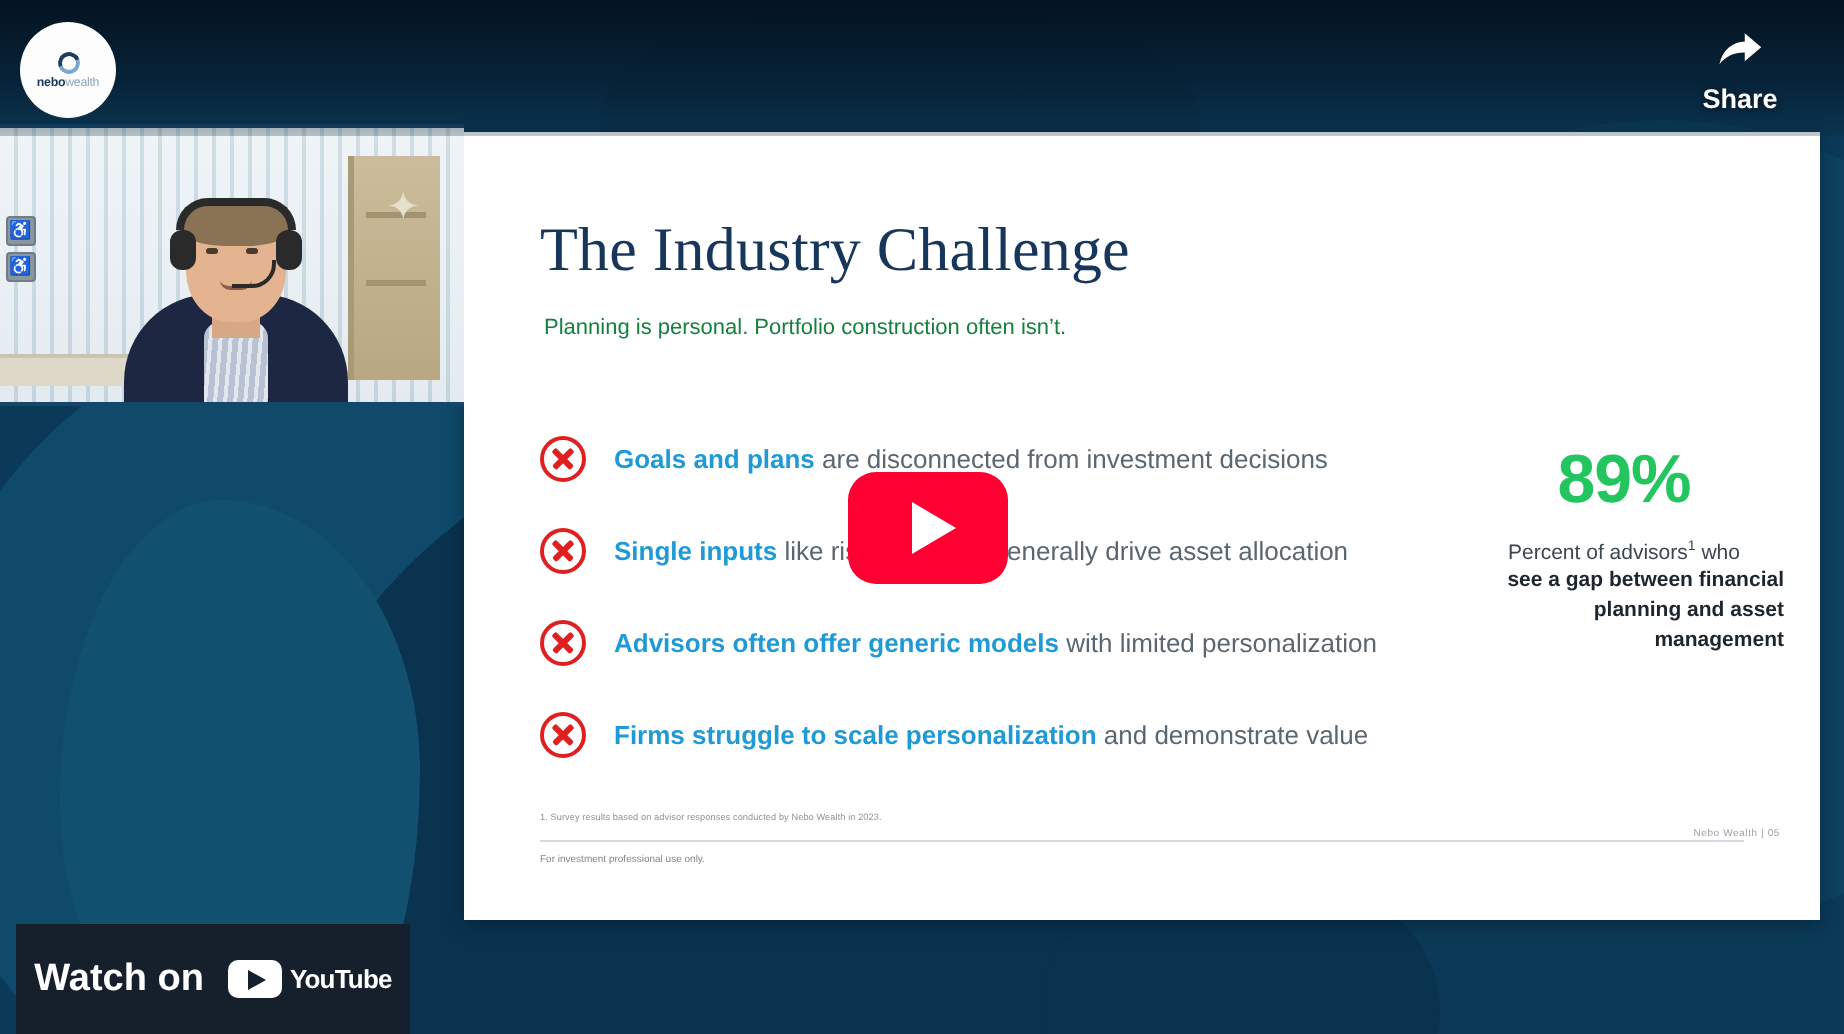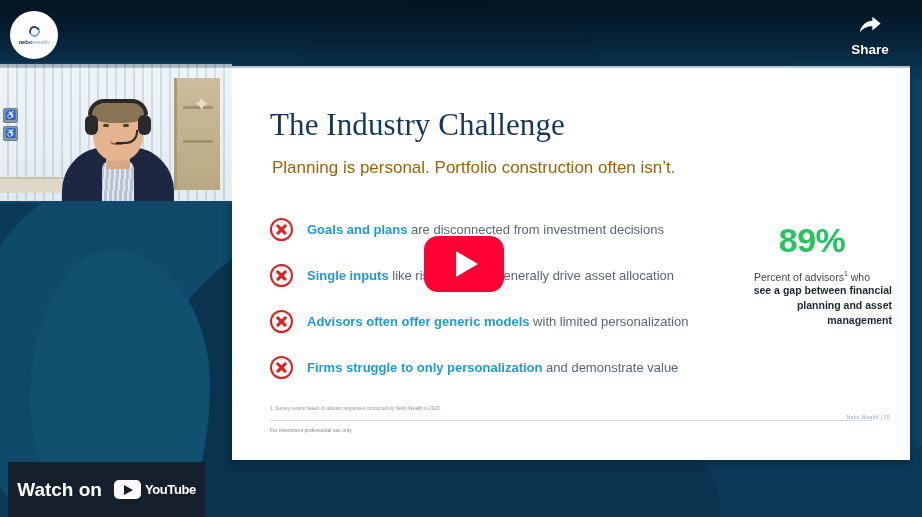--- a/index.html
+++ b/index.html
@@ -212,21 +212,21 @@
   }
 
   .slide-title {
     position: absolute; left: 38px; top: 41px;
     font-family: "Liberation Serif", serif;
     font-size: 31px; font-weight: 400; color: #17365c;
     letter-spacing: 0.1px;
   }
   .slide-sub {
     position: absolute; left: 40px; top: 92px;
-    font-size: 17px; color: #a16207; font-weight: 400;
+    font-size: 11px; color: #15803d; font-weight: 400;
   }
 
   .bullets {
     position: absolute; left: 38px; top: 140px;
     width: 430px;
   }
   .bullet {
     display: flex; align-items: center;
     height: 46px;
     font-size: 13px; color: #5a6670;
@@ -350,21 +350,21 @@
       <div class="bullet">
         <span class="xicon"></span>
         <span class="btxt"><b>Single inputs</b><span> like risk tolerance generally drive asset allocation</span></span>
       </div>
       <div class="bullet">
         <span class="xicon"></span>
         <span class="btxt"><b>Advisors often offer generic models</b><span> with limited personalization</span></span>
       </div>
       <div class="bullet">
         <span class="xicon"></span>
-        <span class="btxt"><b>Firms struggle to only personalization</b><span> and demonstrate value</span></span>
+        <span class="btxt"><b>Firms struggle to scale personalization</b><span> and demonstrate value</span></span>
       </div>
     </div>
 
     <div class="stat">
       <div class="stat-num">89%</div>
       <div class="stat-lead"><span>Percent of advisors</span><sup>1</sup><span> who</span></div>
       <div class="stat-strong">see a gap between financial planning and asset management</div>
     </div>
 
     <div class="footnote">1. Survey results based on advisor responses conducted by Nebo Wealth in 2023.</div>

